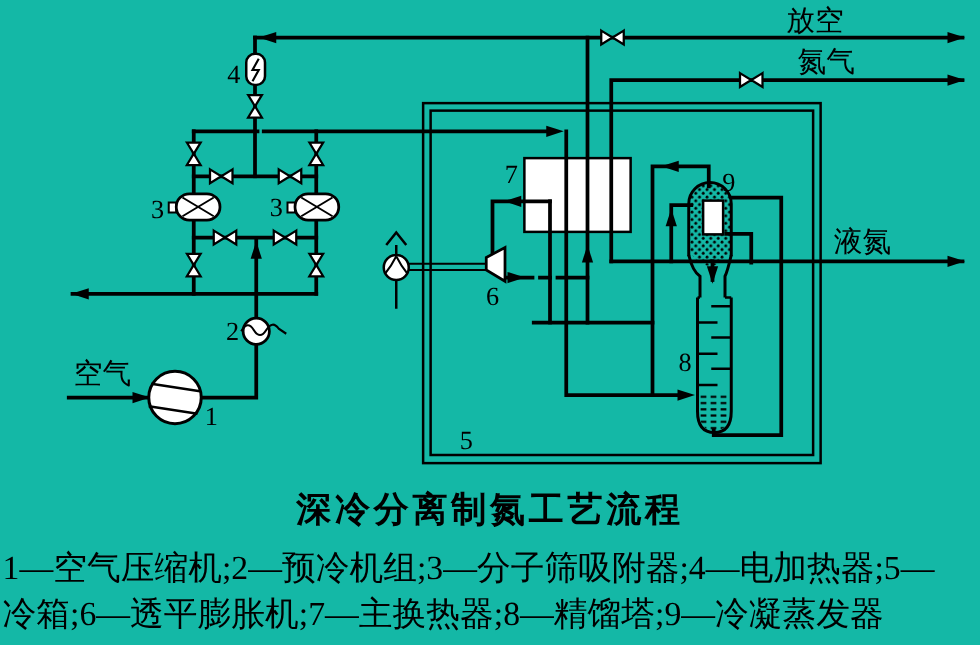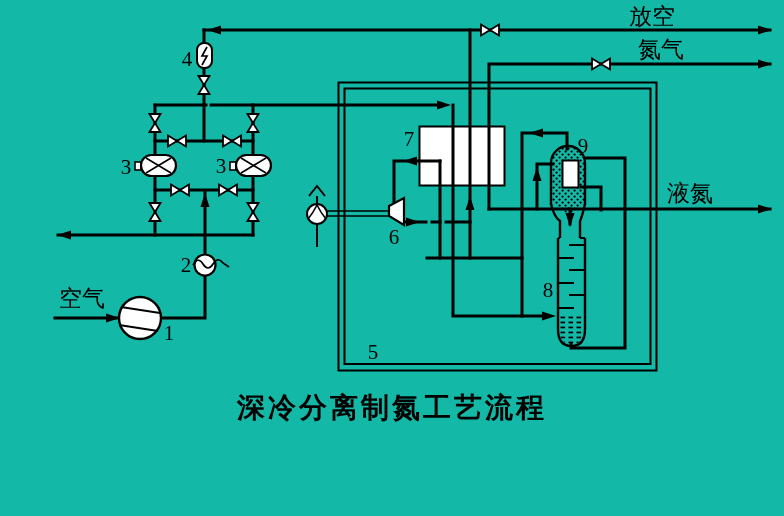--- a/index.html
+++ b/index.html
@@ -171,13 +171,17 @@
       <text class="eq-num" x="373" y="359" text-anchor="middle">5</text>
       <text class="eq-num" x="394" y="244" text-anchor="middle">6</text>
       <text class="eq-num" x="409" y="146" text-anchor="middle">7</text>
       <text class="eq-num" x="548" y="297" text-anchor="middle">8</text>
       <text class="eq-num" x="583" y="153" text-anchor="middle">9</text>
     </g>
   </svg>
 
   <div id="caption">深冷分离制氮工艺流程</div>
 
+  <div id="legend">
+    <div>1—空气压缩机;2—预冷机组;3—分子筛吸附器;4—电加热器;5—</div>
+    <div>冷箱;6—透平膨胀机;7—主换热器;8—精馏塔;9—冷凝蒸发器</div>
+  </div>
 </div>
 
 </body></html>

